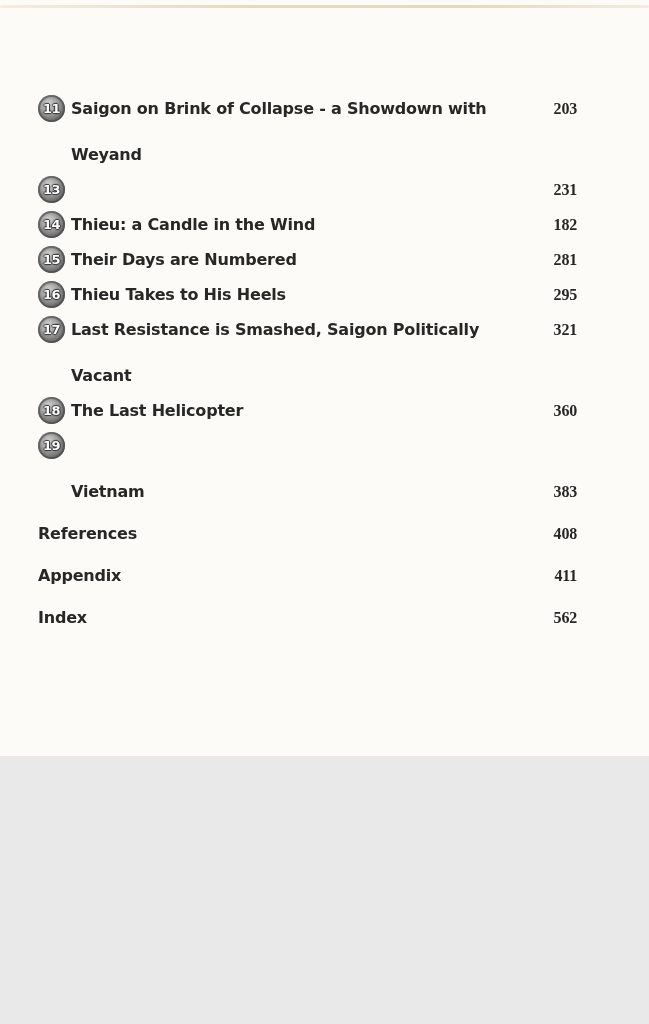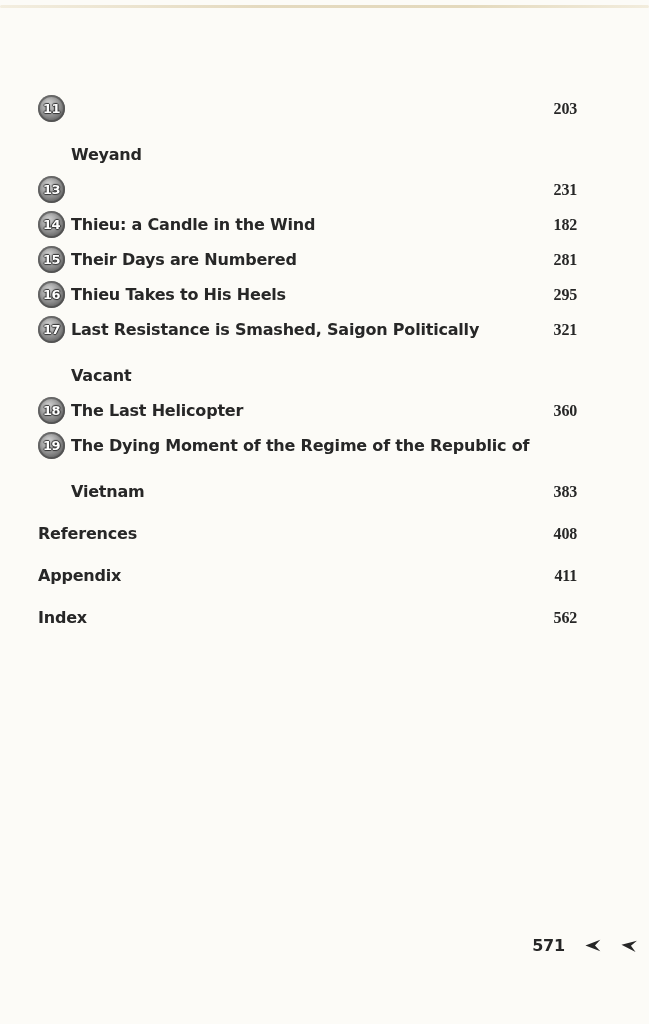--- a/index.html
+++ b/index.html
@@ -1,19 +1,19 @@
 <!DOCTYPE html>
 <html><head>
 <meta charset="utf-8">
 <style>
   html,body{margin:0;padding:0;}
   body{background:#e9e9e9;}
   .page{
     position:relative;
-    width:649px;height:1024px;
+    width:649px;height:756px;
     margin:0 auto;
     background:#fcfbf7;
     font-family:"DejaVu Sans","Liberation Sans",sans-serif;
     overflow:hidden;
     color:#272727;
   }
   
   .edge-line{
     position:absolute;top:5px;left:0;width:100%;height:3px;
     background:linear-gradient(90deg,
@@ -58,20 +58,21 @@
 <body>
 
 <div class="page">
 
   <div class="edge-line"></div>
 
   <div class="toc">
 
     <div class="row">
       <span class="badge">11</span>
+      <span class="title">Saigon on Brink of Collapse - a Showdown with</span>
       <span class="pnum">203</span>
     </div>
     <div class="row cont">
       <span class="title">Weyand</span>
     </div>
 
 
     <div class="row">
       <span class="badge">13</span>
       <span class="pnum">231</span>
@@ -105,21 +106,20 @@
     </div>
 
     <div class="row">
       <span class="badge">18</span>
       <span class="title">The Last Helicopter</span>
       <span class="pnum">360</span>
     </div>
 
     <div class="row">
       <span class="badge">19</span>
-      <span class="title">The Dying Moment of the Regime of the Republic of</span>
     </div>
     <div class="row cont">
       <span class="title">Vietnam</span>
       <span class="pnum">383</span>
     </div>
 
     <div class="back-matter">
       <div class="row">
         <span class="title">References</span>
         <span class="pnum">408</span>

